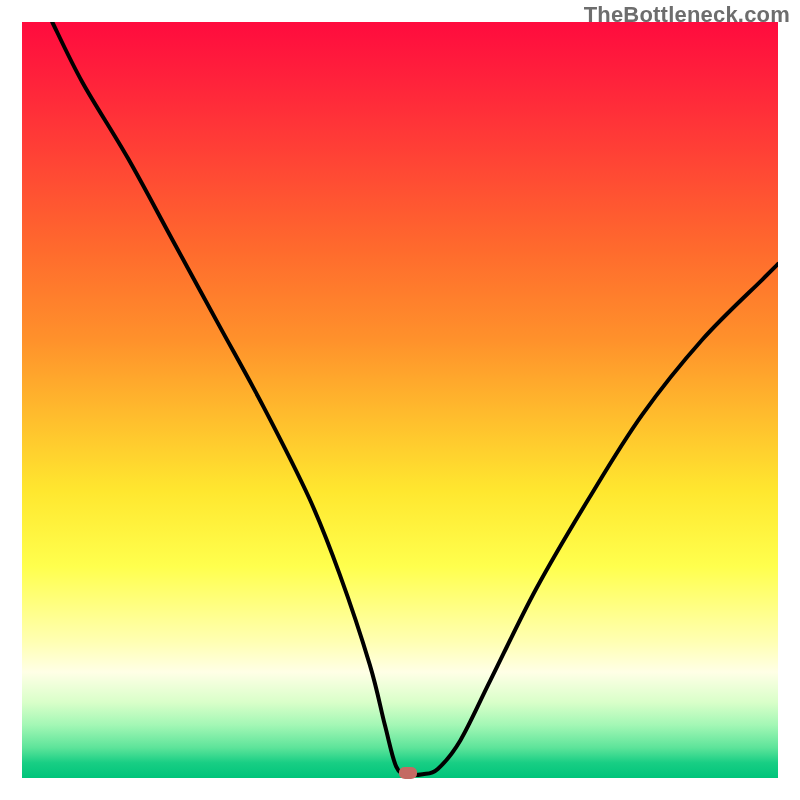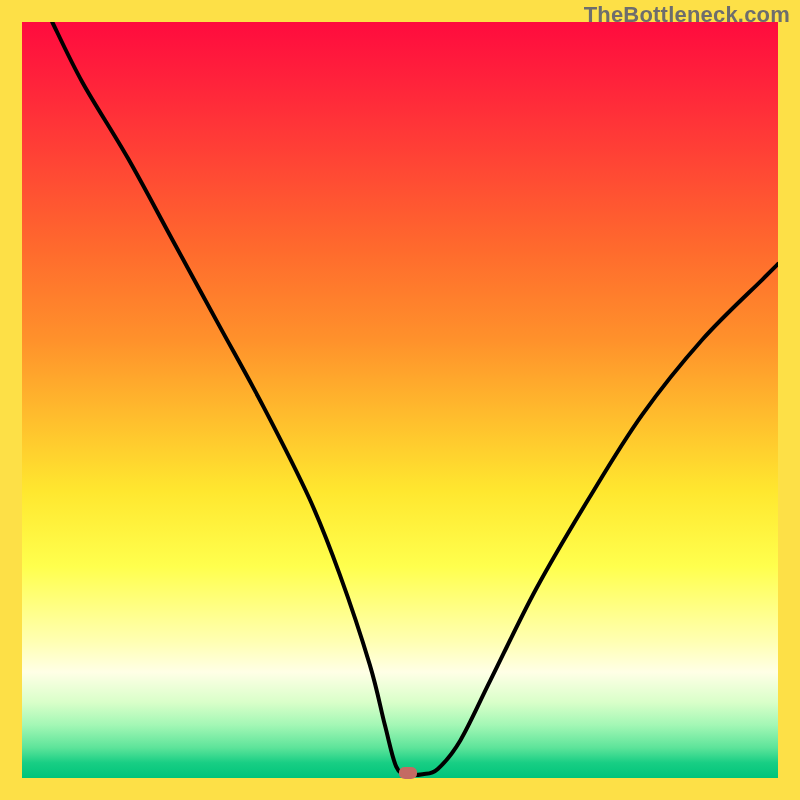--- a/index.html
+++ b/index.html
@@ -9,21 +9,21 @@
     height: 800px;
     background: #000;
     overflow: hidden;
   }
   .frame {
     position: absolute;
     left: 0;
     top: 0;
     width: 800px;
     height: 800px;
-    background: #fde047;
+    background: #ffffff;
   }
   .plot-area {
     position: absolute;
     left: 22px;
     top: 22px;
     width: 756px;
     height: 756px;
     background: linear-gradient(to bottom,
       #ff0b3e 0%,
       #ff233b 8%,

